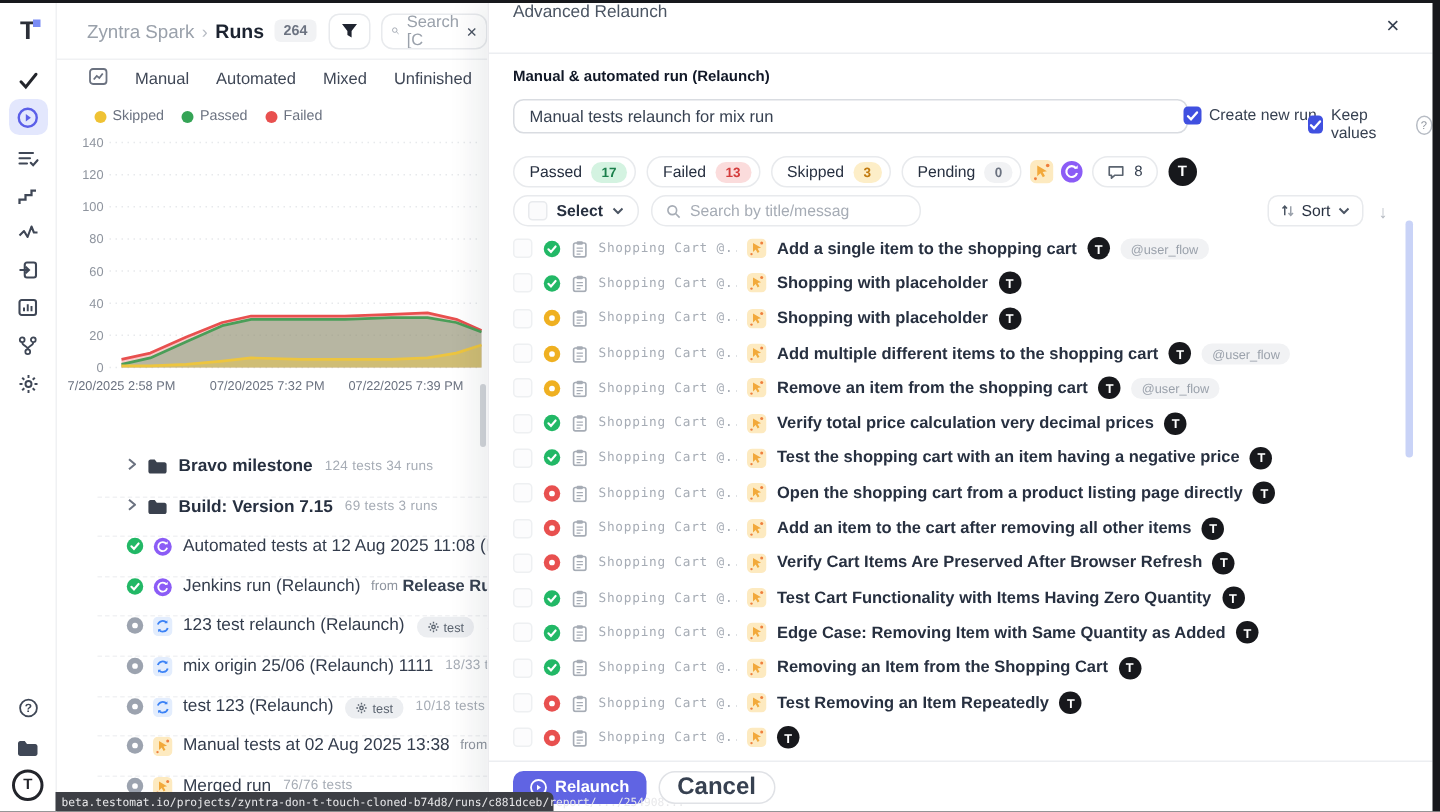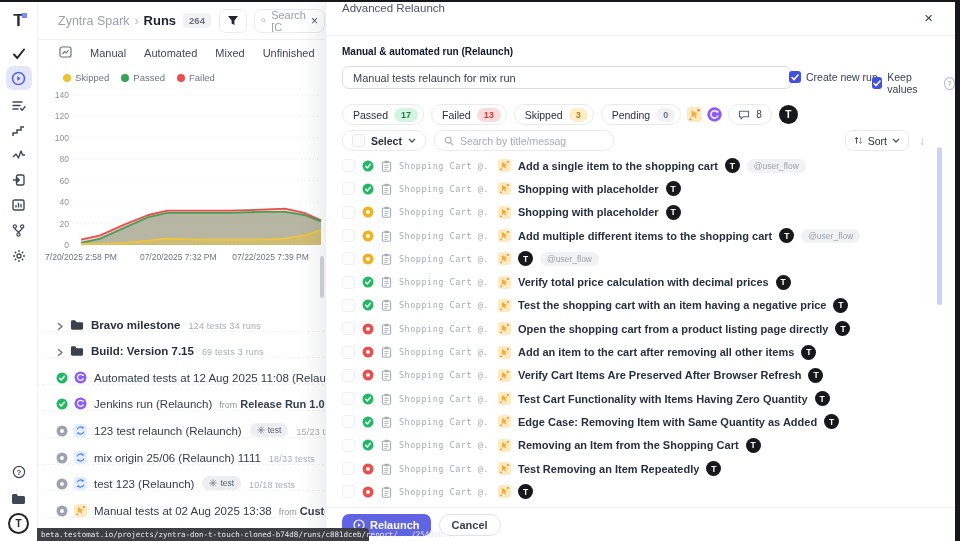--- a/index.html
+++ b/index.html
@@ -30,21 +30,21 @@
   #tabs-row .chart-ic{margin-left:22px;margin-right:9px;}
   .tab{color:#3f4756;font-size:11px;padding:0 9px;cursor:pointer;white-space:nowrap;}
   #legend{position:absolute;left:26px;top:70px;display:flex;gap:12px;align-items:center;}
   .leg-item{display:flex;align-items:center;gap:4px;font-size:9.5px;color:#6b7280;}
   .leg-dot{width:8px;height:8px;border-radius:50%;}
   #chart-wrap{position:absolute;left:0;top:86px;width:288px;height:180px;}
   #main-scrollbar{position:absolute;right:1px;top:254px;width:4px;height:42px;background:#d2d5da;border-radius:2px;}
 
   
   #runs-list{position:absolute;left:0;right:0;top:303px;}
-  .run-row{height:25.6px;display:flex;align-items:flex-end;padding-left:19px;border-top:1px dashed #f1f2f4;white-space:nowrap;overflow:hidden;}
+  .run-row{height:25.6px;display:flex;align-items:flex-start;padding-left:19px;border-top:1px dashed #f1f2f4;white-space:nowrap;overflow:hidden;margin-left:28px;}
   .run-row:first-child{border-top:none;}
   .exp{margin-right:6px;display:flex;}
   .run-title{font-size:11.5px;color:#273040;font-weight:bold;margin-left:7px;}
   .run-title.normal{font-weight:normal;color:#333c4c;font-size:11.5px;}
   .run-meta{font-size:9px;color:#a6acb5;margin-left:8px;letter-spacing:.2px;}
   .from-lbl{font-size:9px;color:#8e949e;margin-left:7px;}
   .from-bold{font-size:11px;color:#374151;font-weight:bold;margin-left:3px;}
   .chip-test{background:#eceef1;color:#5b6470;font-size:8.5px;border-radius:8px;padding:2px 7px;margin-left:8px;display:inline-flex;align-items:center;gap:3px;}
   .sicon{display:flex;margin-right:0px;}
   .ticon{display:flex;margin-left:6px;}
@@ -85,21 +85,21 @@
   #tests-list{position:absolute;left:16px;right:34px;top:152px;}
   .trow{height:23.3px;display:flex;align-items:center;gap:7px;white-space:nowrap;overflow:hidden;}
   .row-cb{width:11px;height:11px;border:1px solid #eef0f2;border-radius:3px;background:#fcfcfd;flex:none;}
   .suite{font-family:"DejaVu Sans Mono",monospace;font-size:8.5px;color:#a6acb5;letter-spacing:.5px;width:92px;flex:none;overflow:hidden;}
   .ttitle{font-size:11px;font-weight:bold;color:#273040;}
   .tag{background:#f1f2f4;color:#9aa1ab;font-size:8.5px;border-radius:8px;padding:2px 7px;}
   #panel-scrollbar{position:absolute;left:611px;top:145px;width:5px;height:158px;background:#c9d3f7;border-radius:3px;}
 
   #panel-footer{position:absolute;left:0;right:0;top:505px;bottom:0;border-top:1px solid #eceef1;display:flex;align-items:center;padding-left:16px;gap:8px;}
   .btn-primary{height:22px;background:#6064e3;color:#fff;border:none;border-radius:7px;font-size:11px;font-weight:bold;display:flex;align-items:center;gap:5px;padding:0 11px;font-family:"Liberation Sans",sans-serif;cursor:pointer;}
-  .btn-secondary{height:22px;background:#fff;color:#374151;border:1px solid #e0e2e6;border-radius:11px;font-size:11px;font-weight:bold;padding:0 12px;font-family:"Liberation Sans",sans-serif;cursor:pointer;}
+  .btn-secondary{height:22px;background:#fff;color:#374151;border:1px solid #e0e2e6;border-radius:11px;font-size:16px;font-weight:bold;padding:0 12px;font-family:"Liberation Sans",sans-serif;cursor:pointer;}
   text{font-family:"Liberation Sans",sans-serif;}
 </style>
 </head>
 <body>
 
 <div id="app">
   <div class="top-edge"></div>
   <div class="right-edge"></div>
 
   <aside id="sidebar">
@@ -690,20 +690,21 @@
           </span>
      <span class="suite">Shopping Cart @...</span>
      <span style="display:flex">
             <svg width="13" height="13" viewBox="0 0 13 13">
               <rect width="13" height="13" rx="3.5" fill="#fdeac0"></rect>
               <path d="M4 3l5.4 3.2-2.4.5 1.3 2.2-1.2.7-1.3-2.2L4 9z" fill="#f2a93b"></path>
               <circle cx="9.8" cy="3" r="1" fill="#ef7f3c"></circle>
               <circle cx="3" cy="10.4" r=".8" fill="#ef7f3c"></circle>
             </svg>
           </span>
+     <span class="ttitle">Remove an item from the shopping cart</span>
      <span class="avatar">T</span>
      <span class="tag">@user_flow</span>
    </div>
         <div class="trow">
      <span class="row-cb"></span>
      <span class="sicon">
             <svg width="12" height="12" viewBox="0 0 12 12">
               <circle cx="6" cy="6" r="5.5" fill="#22b866"></circle>
               <path d="M3.6 6.2l1.7 1.7 3.1-3.6" stroke="#fff" stroke-width="1.4" fill="none" stroke-linecap="round"></path>
             </svg>
@@ -717,21 +718,21 @@
           </span>
      <span class="suite">Shopping Cart @...</span>
      <span style="display:flex">
             <svg width="13" height="13" viewBox="0 0 13 13">
               <rect width="13" height="13" rx="3.5" fill="#fdeac0"></rect>
               <path d="M4 3l5.4 3.2-2.4.5 1.3 2.2-1.2.7-1.3-2.2L4 9z" fill="#f2a93b"></path>
               <circle cx="9.8" cy="3" r="1" fill="#ef7f3c"></circle>
               <circle cx="3" cy="10.4" r=".8" fill="#ef7f3c"></circle>
             </svg>
           </span>
-     <span class="ttitle">Verify total price calculation with decimal prices</span>
+     <span class="ttitle">Verify total price calculation very decimal prices</span>
      <span class="avatar">T</span>
 
    </div>
         <div class="trow">
      <span class="row-cb"></span>
      <span class="sicon">
             <svg width="12" height="12" viewBox="0 0 12 12">
               <circle cx="6" cy="6" r="5.5" fill="#22b866"></circle>
               <path d="M3.6 6.2l1.7 1.7 3.1-3.6" stroke="#fff" stroke-width="1.4" fill="none" stroke-linecap="round"></path>
             </svg>

